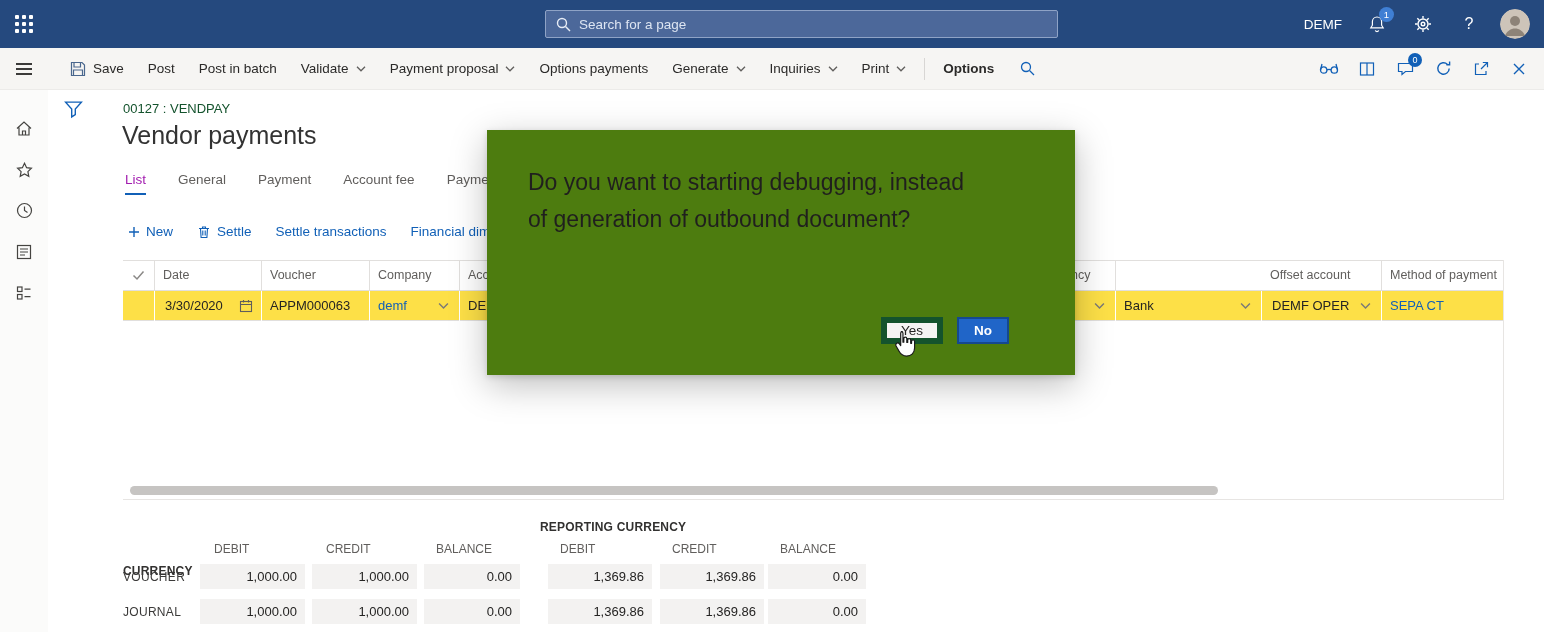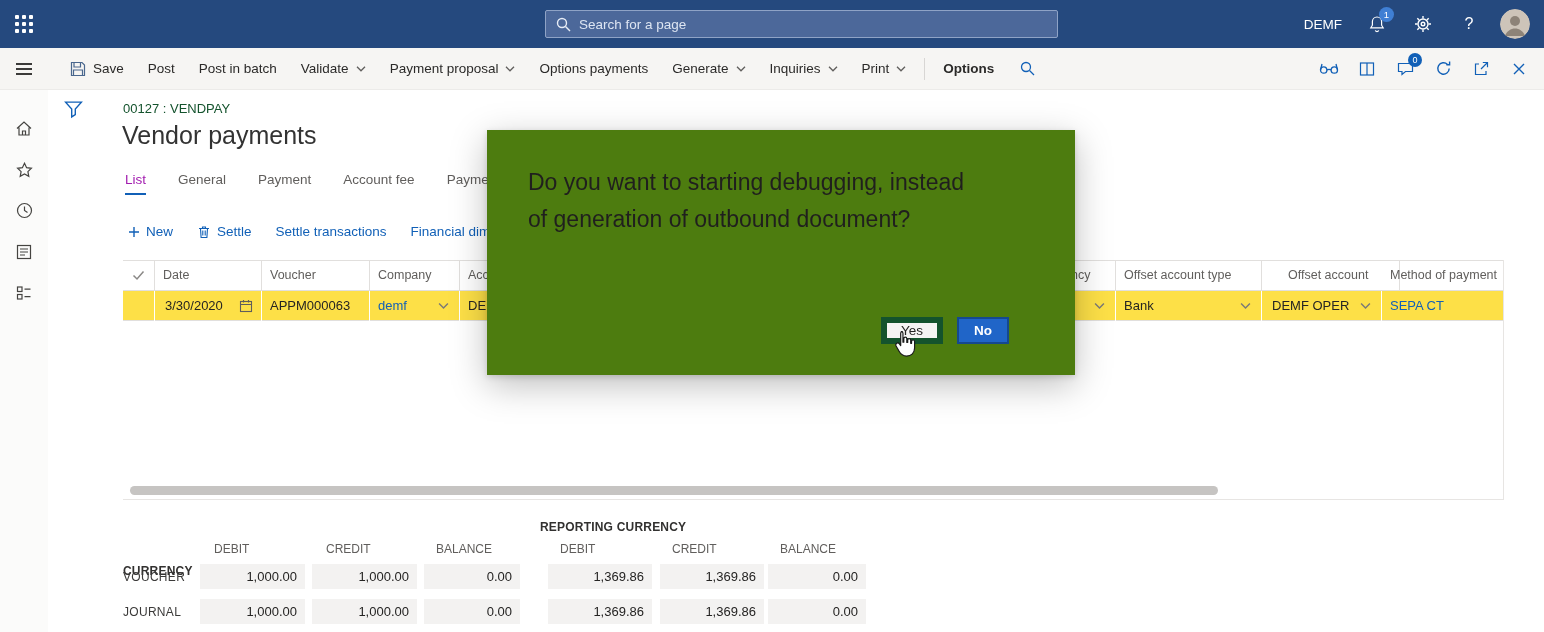--- a/index.html
+++ b/index.html
@@ -365,22 +365,21 @@
             <path d="M1.5 5.5 5 9 11.5 1.5"></path>
           </svg>
         </span>
     </div>
     <div class="gh" style="left:32px;width:107px;">Date</div>
     <div class="gh" style="left:139px;width:108px;">Voucher</div>
     <div class="gh" style="left:247px;width:90px;">Company</div>
     <div class="gh" style="left:337px;width:223px;">Account</div>
     <div class="gh" style="left:560px;width:315px;"></div>
     <div class="gh" style="left:875px;width:118px;padding-left:62px;">rency</div>
-    <div class="gh" style="left:993px;width:146px;">Offset account type</div>
-    <div class="gh" style="left:1139px;width:120px;margin-left:18px;">Offset account</div>
+    <div class="gh" style="left:1139px;width:120px;">Offset account</div>
     <div class="gh" style="left:1259px;width:122px;border-right:none;">Method of payment</div>
   </div>
 
   <div class="grow">
     <div class="gc" style="left:0;width:32px;"></div>
     <div class="gc" style="left:32px;width:107px;padding-left:10px;">
       <span>3/30/2020</span>
       <span class="cell-icon-right" style="right:8px;">
         <svg width="14" height="14" viewBox="0 0 14 14" fill="none" stroke="#605e5c" stroke-width="1.1">
             <rect x="1.5" y="2.5" width="11" height="10"></rect>

